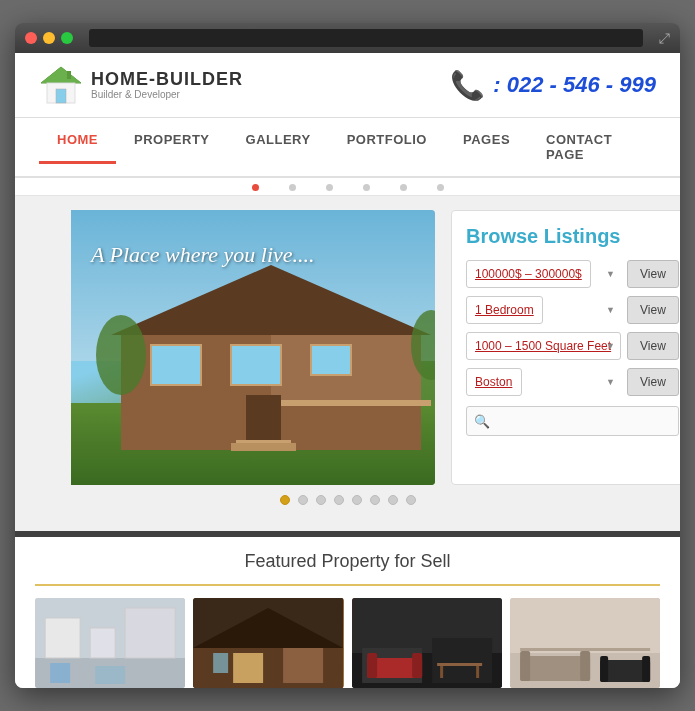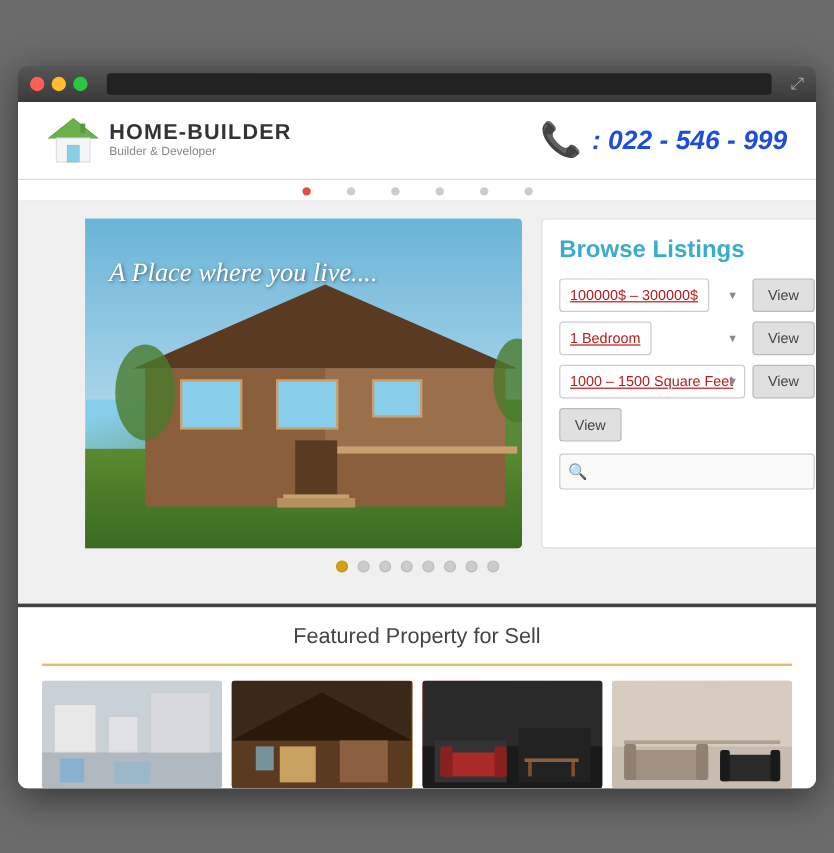--- a/index.html
+++ b/index.html
@@ -270,21 +270,21 @@
       width: 10px; height: 10px;
       border-radius: 50%;
       background: #ccc;
       border: 1px solid #bbb;
     }
     .cdot.active { background: #d4a017; border-color: #c49010; }
     
     .featured-section {
       background: white;
       padding: 14px 20px 0 20px;
-      border-top: 3px solid #404040;
+      border-top: 6px solid #404040;
     }
     .featured-title {
       text-align: center;
       font-size: 18px;
       color: #444;
       margin-bottom: 12px;
       font-weight: normal;
     }
     .featured-divider {
       border: none;
@@ -360,20 +360,42 @@
           <div class="logo-title">HOME-BUILDER</div>
           <div class="logo-subtitle">Builder &amp; Developer</div>
         </div>
       </div>
       <div class="phone-area">
         <span class="phone-icon">📞</span>
         <span class="phone-number">: 022 - 546 - 999</span>
       </div>
     </div>
 
+    <nav class="site-nav">
+      <ul class="nav-list">
+        <li class="nav-item active">
+          <a href="#">HOME</a>
+        </li>
+        <li class="nav-item">
+          <a href="#">PROPERTY</a>
+        </li>
+        <li class="nav-item">
+          <a href="#">GALLERY</a>
+        </li>
+        <li class="nav-item">
+          <a href="#">PORTFOLIO</a>
+        </li>
+        <li class="nav-item">
+          <a href="#">PAGES</a>
+        </li>
+        <li class="nav-item">
+          <a href="#">CONTACT PAGE</a>
+        </li>
+      </ul>
+    </nav>
 
     <div class="slider-nav-dots">
       <div class="nav-dot active"></div>
       <div class="nav-dot"></div>
       <div class="nav-dot"></div>
       <div class="nav-dot"></div>
       <div class="nav-dot"></div>
       <div class="nav-dot"></div>
     </div>
 
@@ -435,20 +457,25 @@
           <div class="filter-row">
             <div class="filter-select-wrapper">
               <select class="filter-select">
                 <option>1000 – 1500 Square Feet</option>
               </select>
             </div>
             <button class="view-btn">View</button>
           </div>
 
           <div class="filter-row">
+            <div class="filter-select-wrapper">
+              <select class="filter-select">
+                <option>Boston</option>
+              </select>
+            </div>
             <button class="view-btn">View</button>
           </div>
 
           <div class="search-row">
             <div class="search-input-wrapper">
               <span class="search-icon-inner">🔍</span>
               <input type="text" class="search-input" placeholder="" style="">
             </div>
           </div>
         </div>

